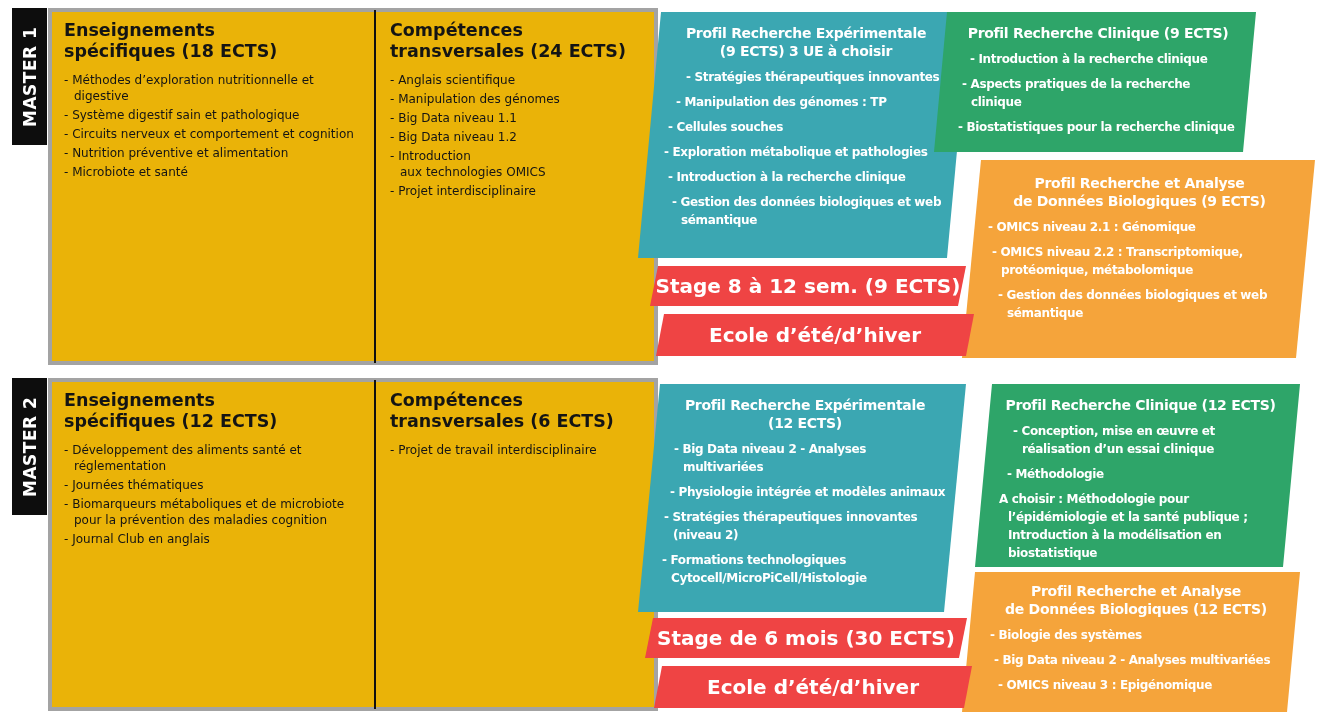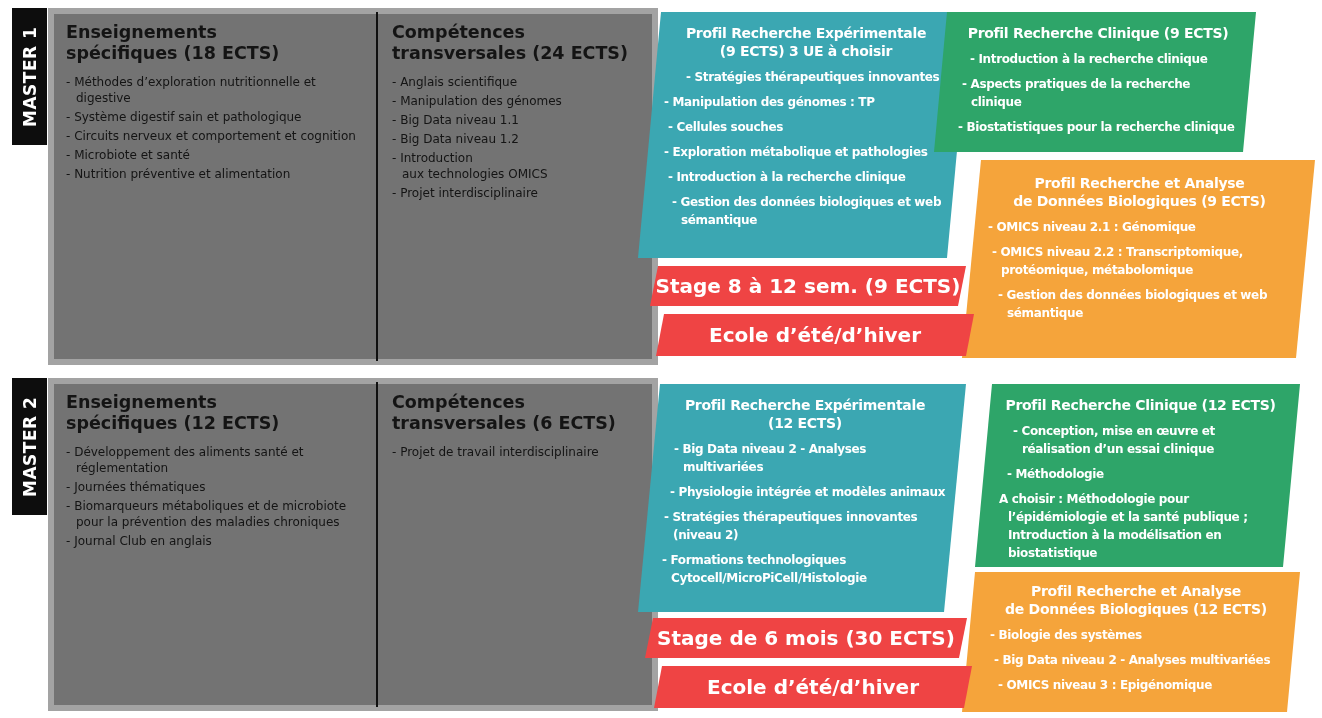--- a/index.html
+++ b/index.html
@@ -14,21 +14,21 @@
   .tab {
     position:absolute; background:#0d0d0d; color:#ffffff;
     font-weight:bold; font-size:17px; letter-spacing:.5px;
     display:flex; align-items:center; justify-content:center;
     writing-mode:vertical-rl; transform:rotate(180deg);
   }
   .m1-tab { left:12px; top:8px;   width:35px; height:137px; }
   .m2-tab { left:12px; top:378px; width:35px; height:137px; }
 
   
-  .box { position:absolute; border:6px solid #a3a3a3; background:#737373; }
+  .box { position:absolute; border:4px solid #a3a3a3; background:#eab308; }
   .m1-box { left:48px; top:8px;   width:610px; height:357px; }
   .m2-box { left:48px; top:378px; width:610px; height:333px; }
   .divider { position:absolute; left:322px; top:-2px; bottom:-2px; width:2px; background:#101010; }
 
   .col { position:absolute; top:8px; }
   .col1 { left:12px;  width:302px; }
   .col2 { left:338px; width:258px; }
   .col-title { font-weight:bold; font-size:17.5px; line-height:1.22; white-space:pre-line; margin-bottom:9px; }
   .col-item  { font-size:12px; line-height:1.34; padding-left:10px; text-indent:-10px; white-space:pre-line; margin-bottom:3px; }
 
@@ -46,21 +46,21 @@
                clip-path:polygon(19px 0,100% 0,calc(100% - 19px) 100%,0 100%); padding:14px 24px 8px 22px; }
   .m2-teal   { left:638px; top:384px; width:328px; height:228px; background:#3BA7B2;
                clip-path:polygon(22px 0,100% 0,calc(100% - 22px) 100%,0 100%); padding:12px 16px 8px 22px; }
   .m2-green  { left:975px; top:384px; width:325px; height:183px; background:#2EA569;
                clip-path:polygon(17px 0,100% 0,calc(100% - 17px) 100%,0 100%); padding:12px 16px 8px 22px; }
   .m2-orange { left:962px; top:572px; width:338px; height:140px; background:#F5A43B;
                clip-path:polygon(13px 0,100% 0,calc(100% - 13px) 100%,0 100%); padding:10px 16px 6px 22px; }
 
   
   #m1-exp  .profile-item:nth-child(1){margin-left:24px}
-  #m1-exp  .profile-item:nth-child(2){margin-left:2px}
+  #m1-exp  .profile-item:nth-child(2){margin-left:14px}
   #m1-exp  .profile-item:nth-child(3){margin-left:6px}
   #m1-exp  .profile-item:nth-child(4){margin-left:2px}
   #m1-exp  .profile-item:nth-child(5){margin-left:6px}
   #m1-exp  .profile-item:nth-child(6){margin-left:10px}
   #m1-clin .profile-item:nth-child(1){margin-left:14px}
   #m1-clin .profile-item:nth-child(2){margin-left:6px}
   #m1-clin .profile-item:nth-child(3){margin-left:2px}
   #m1-bio  .profile-item:nth-child(1){margin-left:4px}
   #m1-bio  .profile-item:nth-child(2){margin-left:8px}
   #m1-bio  .profile-item:nth-child(3){margin-left:14px}
@@ -95,22 +95,22 @@
 
   <div class="box m1-box">
     <div class="divider"></div>
 
     <div class="col col1">
       <div class="col-title">Enseignements
 spécifiques (18 ECTS)</div>
       <div class="col-item">- Méthodes d’exploration nutritionnelle et digestive</div>
       <div class="col-item">- Système digestif sain et pathologique</div>
       <div class="col-item">- Circuits nerveux et comportement et cognition</div>
+      <div class="col-item">- Nutrition préventive et alimentation</div>
       <div class="col-item">- Microbiote et santé</div>
-      <div class="col-item">- Nutrition préventive et alimentation</div>
     </div>
 
     <div class="col col2">
       <div class="col-title">Compétences
 transversales (24 ECTS)</div>
       <div class="col-item">- Anglais scientifique</div>
       <div class="col-item">- Manipulation des génomes</div>
       <div class="col-item">- Big Data niveau 1.1</div>
       <div class="col-item">- Big Data niveau 1.2</div>
       <div class="col-item">- Introduction
@@ -157,21 +157,21 @@
   <div class="tab m2-tab">MASTER 2</div>
 
   <div class="box m2-box">
     <div class="divider"></div>
 
     <div class="col col1">
       <div class="col-title">Enseignements
 spécifiques (12 ECTS)</div>
       <div class="col-item">- Développement des aliments santé et réglementation</div>
       <div class="col-item">- Journées thématiques</div>
-      <div class="col-item">- Biomarqueurs métaboliques et de microbiote pour la prévention des maladies chroniques</div>
+      <div class="col-item">- Biomarqueurs métaboliques et de microbiote pour la prévention des maladies cognition</div>
       <div class="col-item">- Journal Club en anglais</div>
     </div>
 
     <div class="col col2">
       <div class="col-title">Compétences
 transversales (6 ECTS)</div>
       <div class="col-item">- Projet de travail interdisciplinaire</div>
     </div>
   </div>
 

